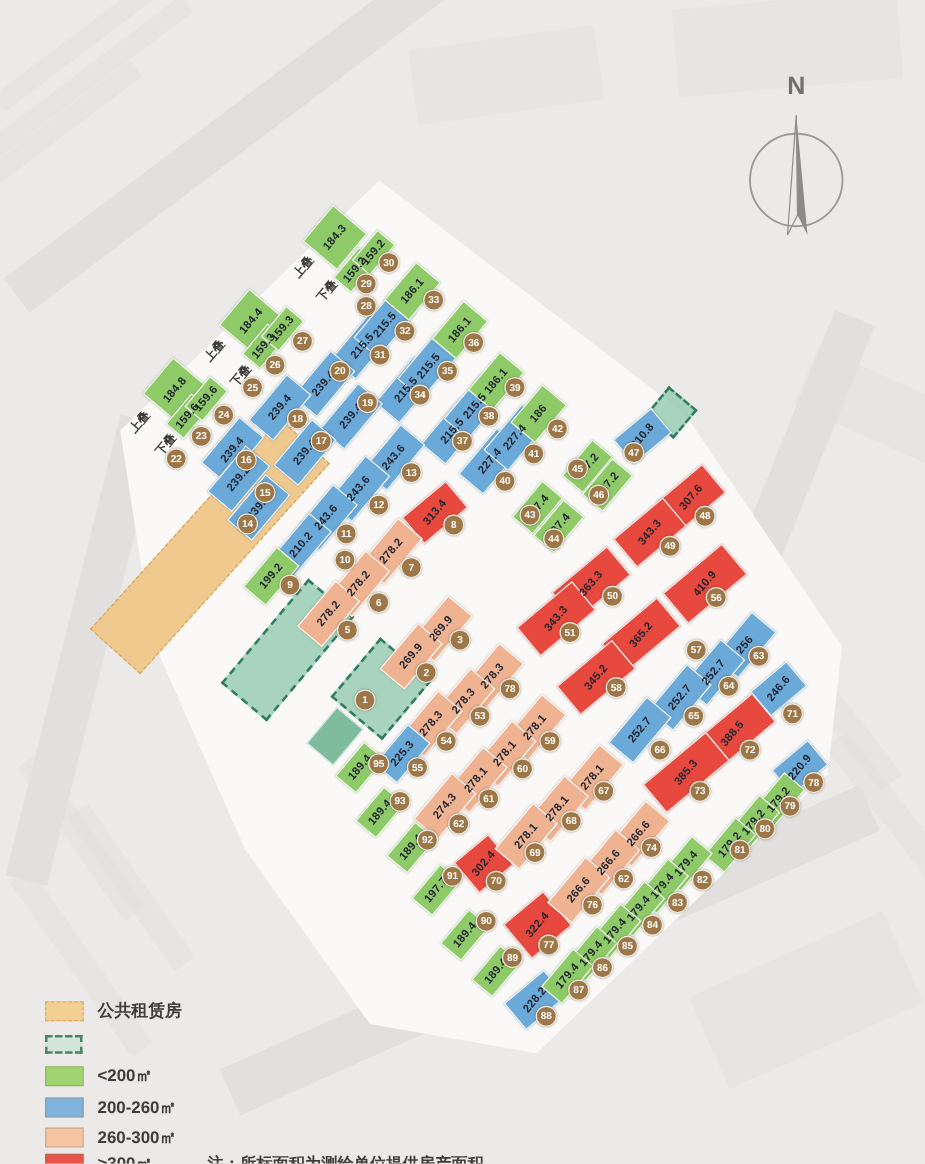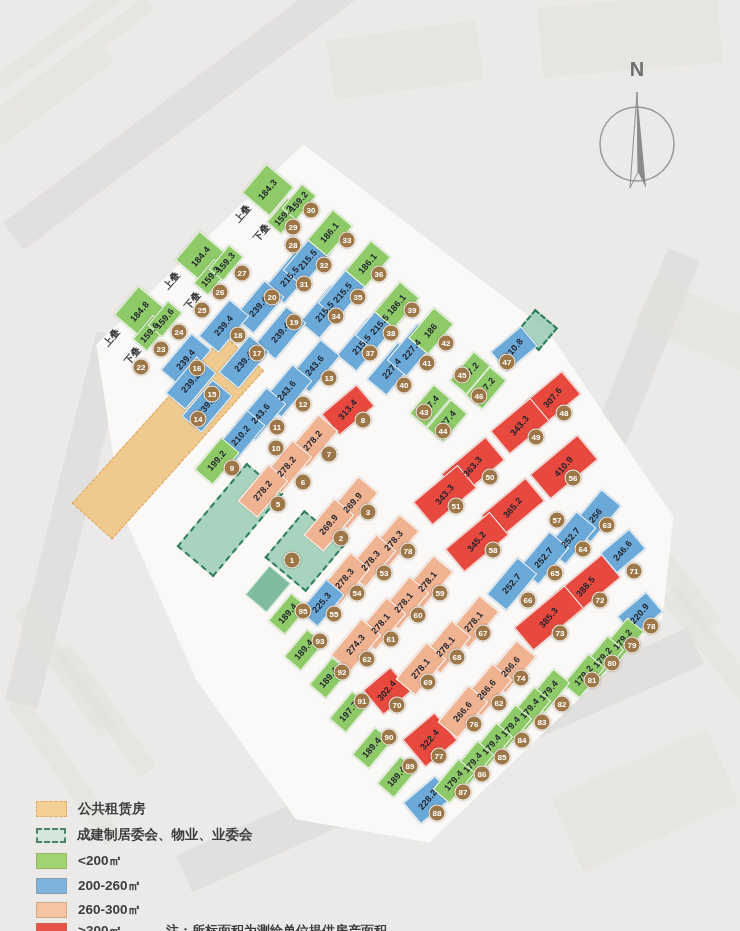--- a/index.html
+++ b/index.html
@@ -580,21 +580,20 @@
     </svg>
   </div>
 
   <div class="legend">
     <div class="lg-row" style="top:0;">
       <div class="lg-sw sw-pr"></div>
       <div class="lg-tx">公共租赁房</div>
     </div>
     <div class="lg-row" style="top:26px;">
       <div class="lg-sw sw-cm"></div>
-      <div class="lg-tx">成建制居委会、物业、业委会</div>
     </div>
     <div class="lg-row" style="top:52px;">
       <div class="lg-sw sw-g"></div>
       <div class="lg-tx">&lt;200㎡</div>
     </div>
     <div class="lg-row" style="top:77px;">
       <div class="lg-sw sw-b"></div>
       <div class="lg-tx">200-260㎡</div>
     </div>
     <div class="lg-row" style="top:101px;">

